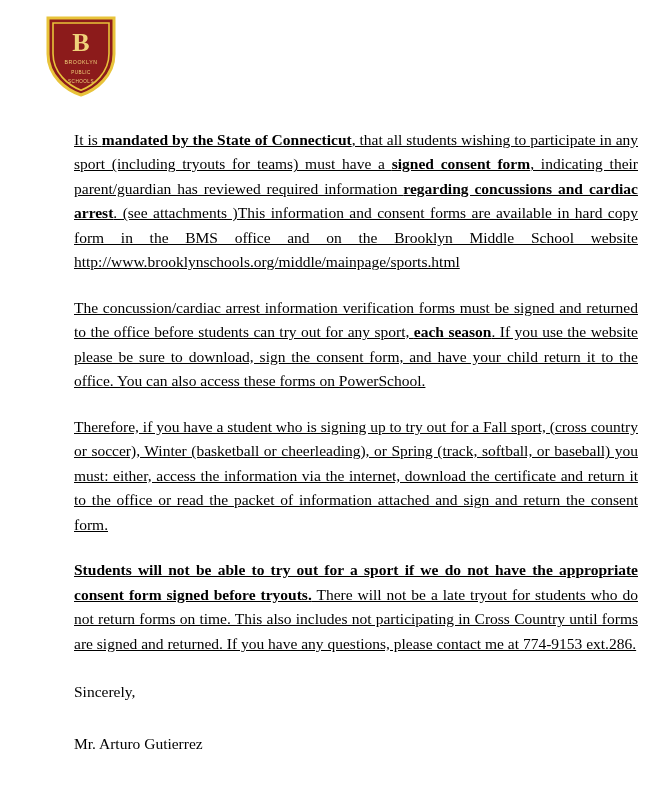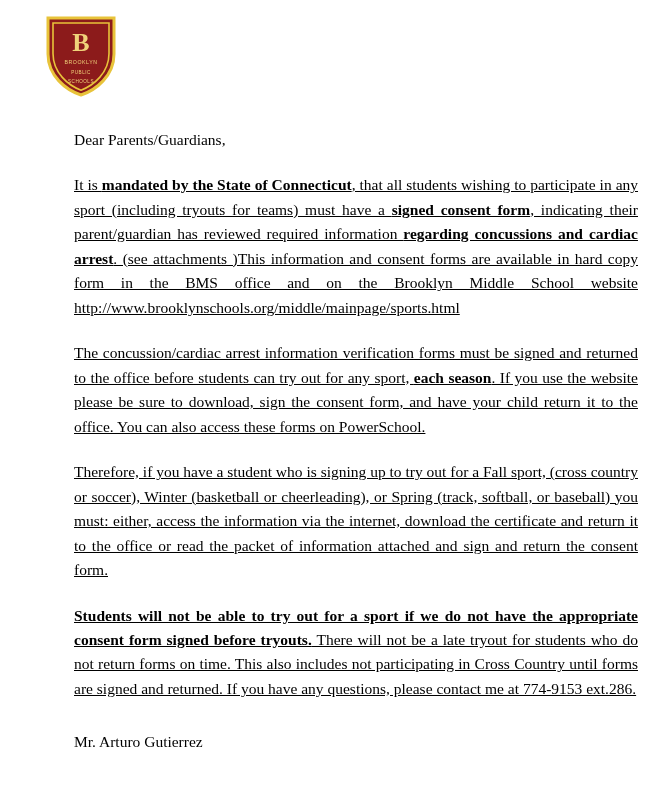--- a/index.html
+++ b/index.html
@@ -77,30 +77,30 @@
       <path d="M9 9 L65 9 L65 39.5 C65 59 49.5 71.5 37 76.2 C24.5 71.5 9 59 9 39.5 Z" fill="none" stroke="#e8c33a" stroke-width="1.6"></path>
       <text x="37" y="37" text-anchor="middle" font-family="Liberation Serif, serif" font-size="26" font-weight="bold" fill="#f0d27a">B</text>
       <text x="37" y="50" text-anchor="middle" font-family="Liberation Sans, sans-serif" font-size="5.2" letter-spacing="0.6" fill="#f0d27a">BROOKLYN</text>
       <text x="37" y="60" text-anchor="middle" font-family="Liberation Sans, sans-serif" font-size="4.6" letter-spacing="0.5" fill="#f0d27a">PUBLIC</text>
       <text x="37" y="69" text-anchor="middle" font-family="Liberation Sans, sans-serif" font-size="4.6" letter-spacing="0.5" fill="#f0d27a">SCHOOLS</text>
     </svg>
   </div>
 
   <div class="letter">
 
-    <p class="salutation">Dear Parents/Guardians,</p>
 
     <p class="body-par"><span>It is </span><span class="bold">mandated by the State of Connecticut</span><span>, that all students wishing to participate in any sport (including tryouts for teams) must have a </span><span class="bold">signed consent form</span><span>, indicating their parent/guardian has reviewed required information </span><span class="bold">regarding concussions and cardiac arrest</span><span>. (see attachments )This information and consent forms are available in hard copy form in the BMS office and on the Brooklyn Middle School website http://www.brooklynschools.org/middle/mainpage/sports.html</span></p>
 
     <p class="body-par"><span>The concussion/cardiac arrest information verification forms must be signed and returned to the office before students can try out for any sport, </span><span class="bold">each season</span><span>. If you use the website please be sure to download, sign the consent form, and have your child return it to the office.  You can also access these forms on PowerSchool.</span></p>
 
     <p class="body-par"><span>Therefore, if you have a student who is signing up to try out for a Fall sport, (cross country or soccer), Winter (basketball or cheerleading), or Spring (track, softball, or baseball) you must: either, access the information via the internet, download the certificate and return it to the office or read the packet of information attached and sign and return the consent form.</span></p>
 
     <p class="body-par"><span class="bold">Students will not be able to try out for a sport if we do not have the appropriate consent form signed before tryouts.</span><span> There will not be a late tryout for students who do not return forms on time. This also includes not participating in Cross Country until forms are signed and returned. If you have any questions, please contact me at 774-9153 ext.286.</span></p>
 
+    <p class="closing">Sincerely,</p>
 
     <div class="signature-block">
       <div>Mr. Arturo Gutierrez</div>
 
     </div>
 
   </div>
 </div>
 
 </body></html>

